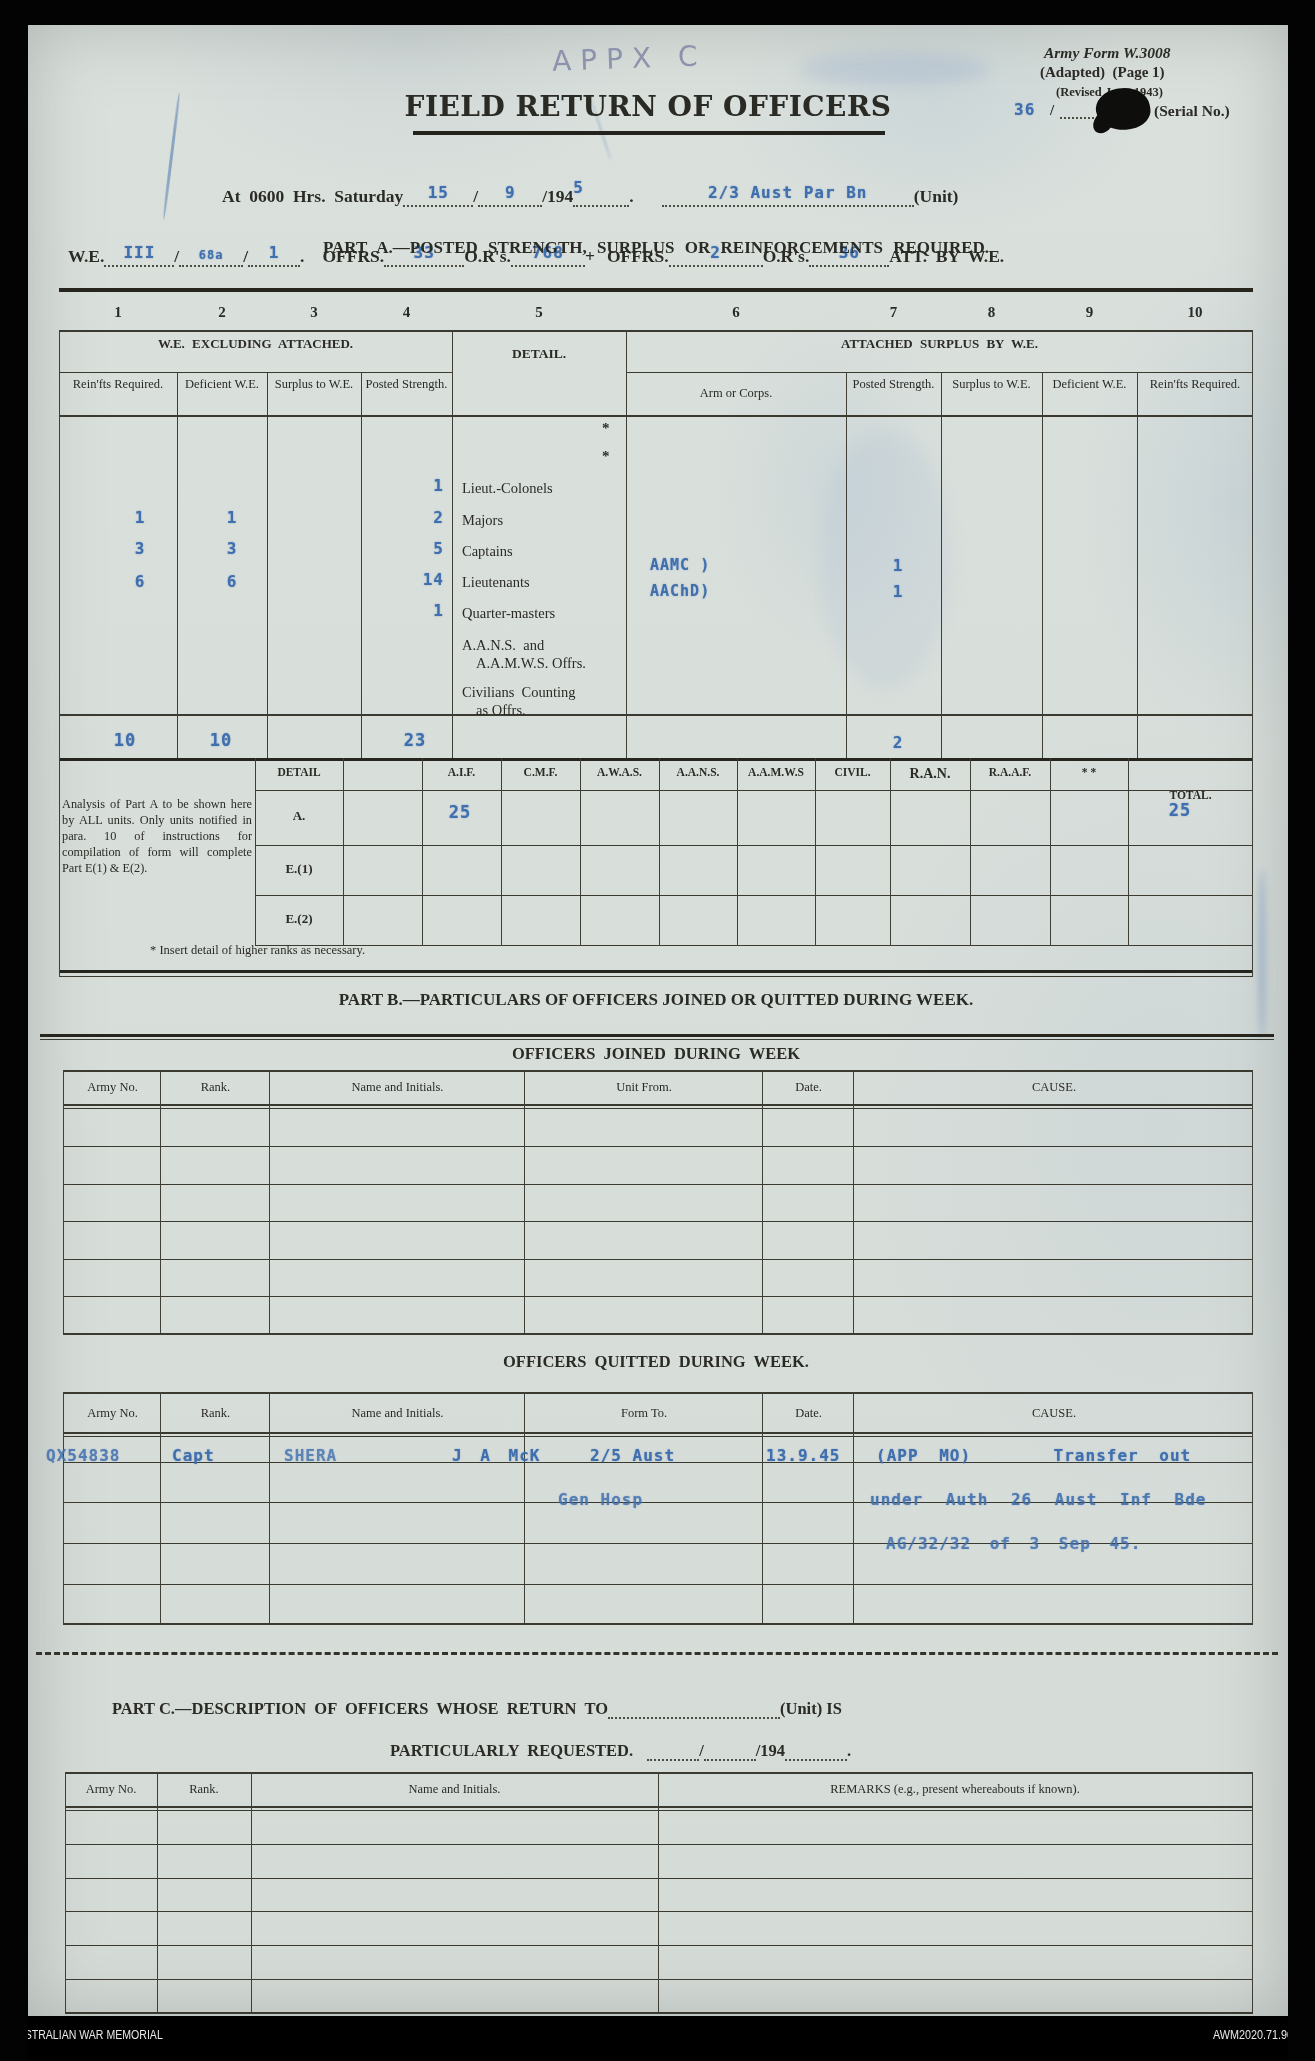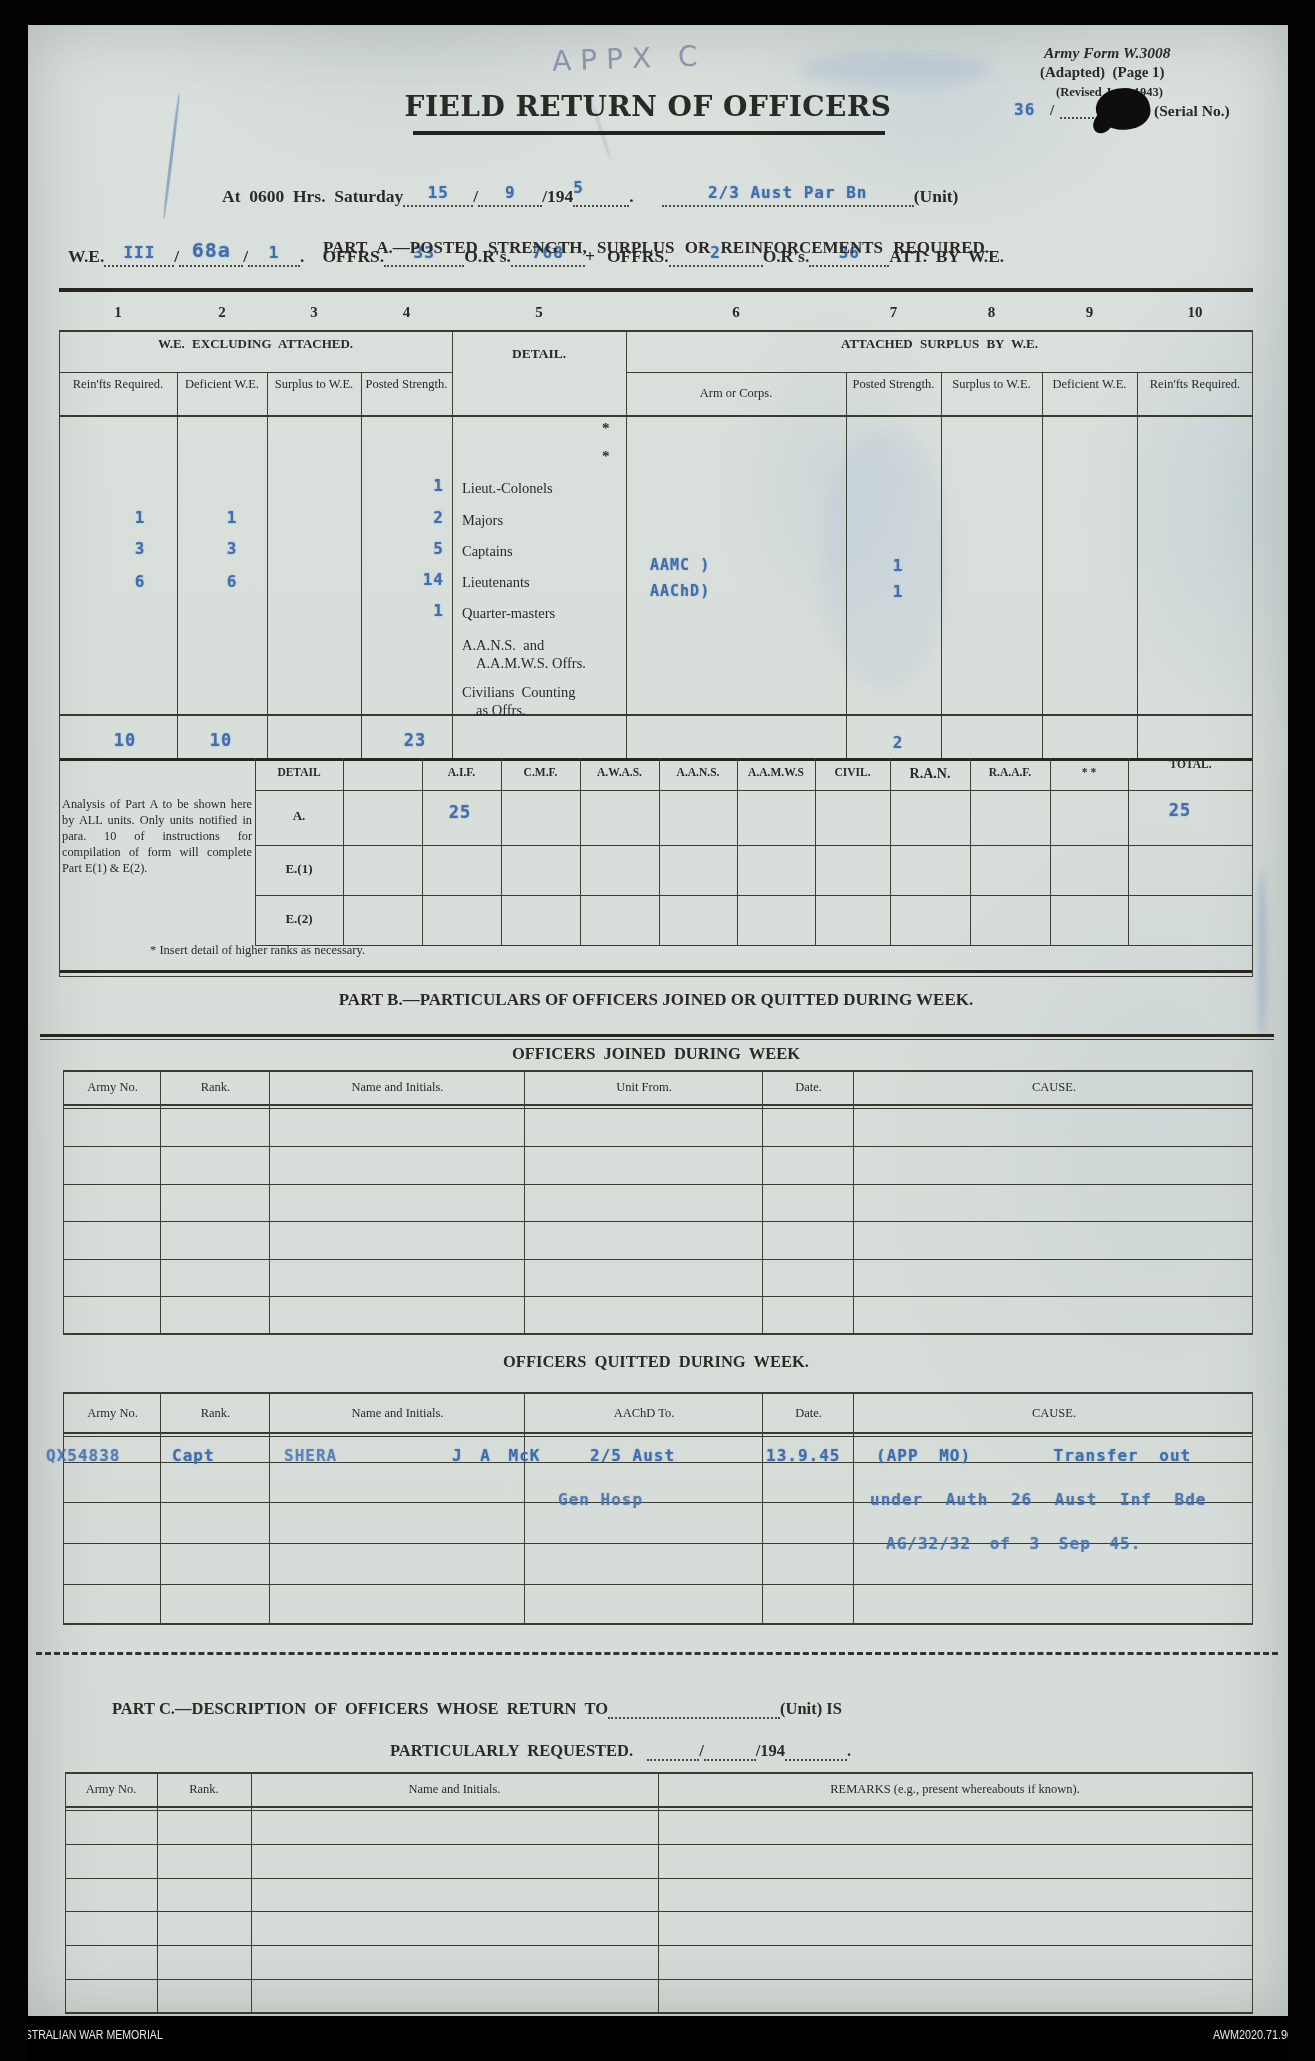--- a/index.html
+++ b/index.html
@@ -85,21 +85,21 @@
   </div>
 
   
   <div class="flexline bold" style="left:68px;top:246px;font-size:17.5px">
     <span>W.E.</span>
     <span class="dot" style="width:70px">
         <span class="typed" style="font-size:16px">III</span>
       </span>
     <span>/</span>
     <span class="dot" style="width:64px">
-        <span class="typed" style="font-size:20px">68a</span>
+        <span class="typed" style="font-size:12px">68a</span>
       </span>
     <span>/</span>
     <span class="dot" style="width:52px">
         <span class="typed" style="font-size:16px">1</span>
       </span>
     <span>.</span>
     <span style="width:18px"></span>
     <span>OFFRS.</span>
     <span class="dot" style="width:80px">
         <span class="typed" style="font-size:16px">33</span>
@@ -234,21 +234,21 @@
   <div class="abs c bold" style="left:255px;top:766px;width:88px;font-size:11.5px">DETAIL</div>
   <div class="abs c bold" style="left:422px;top:766px;width:79px;font-size:11.5px">A.I.F.</div>
   <div class="abs c bold" style="left:501px;top:766px;width:79px;font-size:11.5px">C.M.F.</div>
   <div class="abs c bold" style="left:580px;top:766px;width:79px;font-size:11.5px">A.W.A.S.</div>
   <div class="abs c bold" style="left:659px;top:766px;width:78px;font-size:11.5px">A.A.N.S.</div>
   <div class="abs c bold" style="left:737px;top:766px;width:78px;font-size:11.5px">A.A.M.W.S</div>
   <div class="abs c bold" style="left:815px;top:766px;width:75px;font-size:11.5px">CIVIL.</div>
   <div class="abs c bold" style="left:890px;top:766px;width:80px;font-size:14px">R.A.N.</div>
   <div class="abs c bold" style="left:970px;top:766px;width:80px;font-size:11.5px">R.A.A.F.</div>
   <div class="abs c bold" style="left:1050px;top:766px;width:78px;font-size:11.5px">* *</div>
-  <div class="abs c bold" style="left:1128px;top:758px;width:125px;font-size:11.5px">TOTAL.</div>
+  <div class="abs c bold" style="left:1128px;top:789px;width:125px;font-size:11.5px">TOTAL.</div>
 
   
   <div class="abs wrap" style="left:62px;top:797px;width:190px;font-size:12.3px;line-height:1.3;text-align:justify;white-space:normal">Analysis of Part A to be shown here by ALL units. Only units notified in para. 10 of instructions for compilation of form will complete Part E(1) &amp; E(2).</div>
   <div class="abs c bold" style="left:255px;top:808px;width:88px;font-size:13px">A.</div>
   <div class="abs c bold" style="left:255px;top:861px;width:88px;font-size:13px">E.(1)</div>
   <div class="abs c bold" style="left:255px;top:911px;width:88px;font-size:13px">E.(2)</div>
   <div class="abs typed c" style="left:430px;top:802px;width:60px;font-size:17px">25</div>
   <div class="abs typed c" style="left:1140px;top:800px;width:80px;font-size:17px">25</div>
 
   
@@ -297,21 +297,21 @@
   <div class="vl" style="left:63px;top:1392px;height:231px"></div>
   <div class="vl" style="left:160px;top:1392px;height:231px"></div>
   <div class="vl" style="left:269px;top:1392px;height:231px"></div>
   <div class="vl" style="left:524px;top:1392px;height:231px"></div>
   <div class="vl" style="left:762px;top:1392px;height:231px"></div>
   <div class="vl" style="left:853px;top:1392px;height:231px"></div>
   <div class="vl" style="left:1252px;top:1392px;height:231px"></div>
   <div class="abs c" style="left:65px;top:1406px;width:95px;font-size:12.5px">Army No.</div>
   <div class="abs c" style="left:162px;top:1406px;width:107px;font-size:12.5px">Rank.</div>
   <div class="abs c" style="left:271px;top:1406px;width:253px;font-size:12.5px">Name and Initials.</div>
-  <div class="abs c" style="left:526px;top:1406px;width:236px;font-size:12.5px">AAChD To.</div>
+  <div class="abs c" style="left:526px;top:1406px;width:236px;font-size:12.5px">Form To.</div>
   <div class="abs c" style="left:764px;top:1406px;width:89px;font-size:12.5px">Date.</div>
   <div class="abs c" style="left:855px;top:1406px;width:398px;font-size:12.5px">CAUSE.</div>
 
   
   <div class="abs typed" style="left:46px;top:1446px;font-size:16px;opacity:.85">QX54838</div>
   <div class="abs typed" style="left:172px;top:1446px;font-size:16px">Capt</div>
   <div class="abs typed" style="left:284px;top:1446px;font-size:16px;opacity:.8">SHERA</div>
   <div class="abs typed" style="left:452px;top:1446px;font-size:16px;word-spacing:7px">J A McK</div>
   <div class="abs typed" style="left:590px;top:1446px;font-size:16px">2/5 Aust</div>
   <div class="abs typed" style="left:766px;top:1446px;font-size:16px">13.9.45</div>

